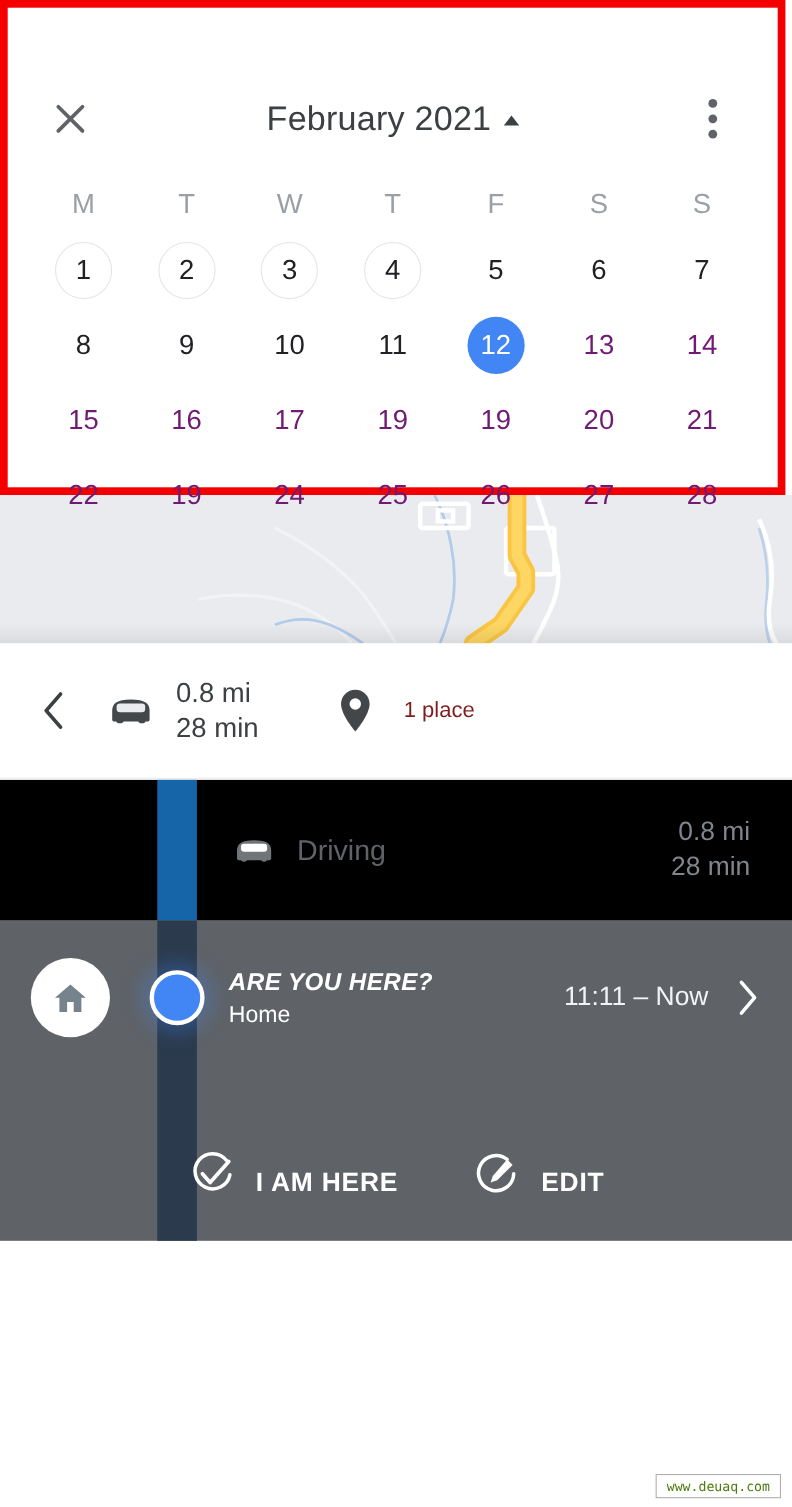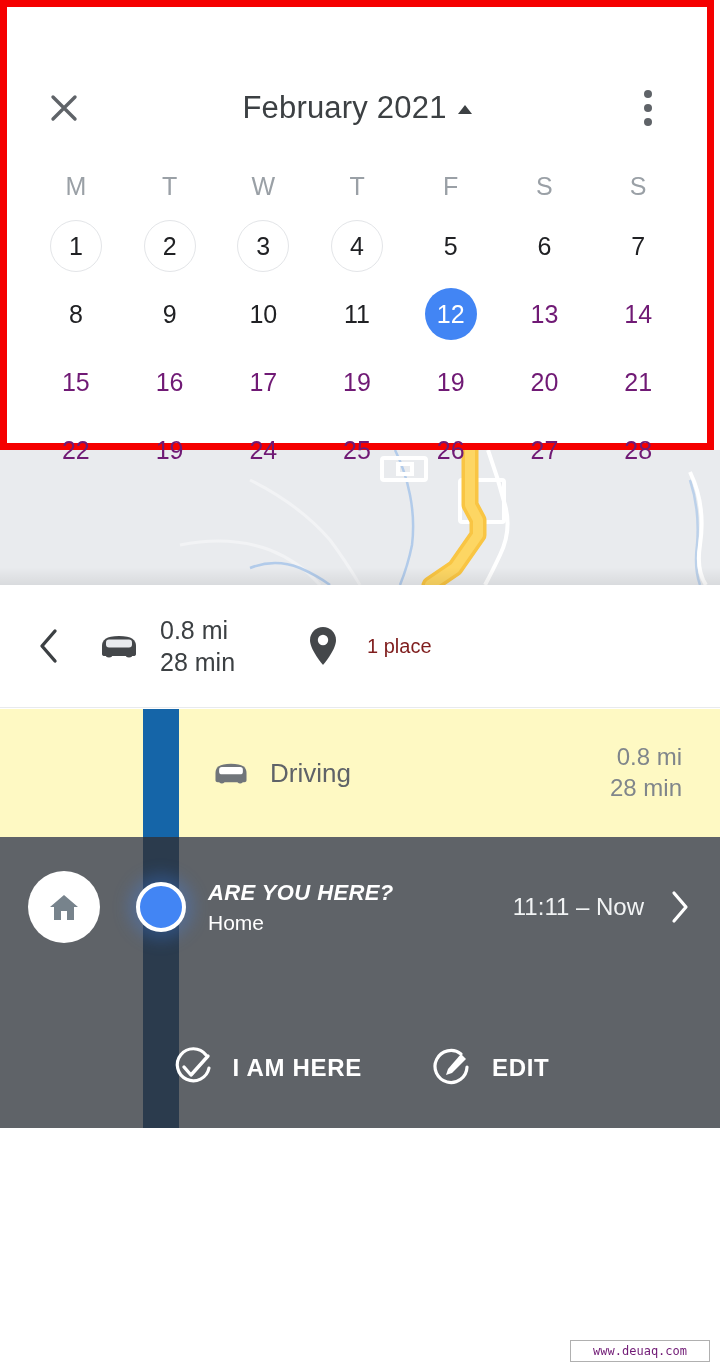--- a/index.html
+++ b/index.html
@@ -84,21 +84,21 @@
   .sum-back { width:96px; display:flex; align-items:center; justify-content:center; cursor:pointer; }
   .sum-item { display:flex; align-items:center; gap:18px; }
   .sum-stack { display:flex; flex-direction:column; line-height:1.28; }
   .sum-stack span { font-size:25px; color:#3c4043; }
   .sum-place { margin-left:72px; }
   .sum-place .lbl { font-size:20px; color:#7f1d1d; margin-left:10px; }
 
   
   .driving {
     position:absolute; left:0; top:709px; width:720px; height:128px;
-    background:#fef9c3; display:flex; align-items:center;
+    background:#000000; display:flex; align-items:center;
   }
   .timeline-bar {
     position:absolute; left:143px; top:0; width:36px; height:100%;
     background:#1565a8;
   }
   .drv-main {
     margin-left:210px; display:flex; align-items:center; gap:18px;
   }
   .drv-label { font-size:26px; color:#5f6368; }
   .drv-right {
@@ -143,30 +143,30 @@
     font-size:24px; color:#f1f3f4;
   }
   .panel-chev {
     position:absolute; right:30px; top:50%; transform:translateY(-50%);
     cursor:pointer; display:flex; align-items:center;
   }
   .panel-actions {
     position:absolute; left:0; bottom:38px; width:100%;
     display:flex; align-items:center; justify-content:center; gap:68px;
   }
-  .act { display:flex; align-items:center; gap:18px; cursor:pointer; }
+  .act { display:flex; align-items:flex-end; gap:18px; cursor:pointer; }
   .act-label {
     font-size:24px; font-weight:bold; color:#ffffff; letter-spacing:.7px;
   }
 
   
   .watermark {
     position:absolute; right:10px; bottom:8px;
     border:1px solid #b0b0b0; background:#fff;
-    padding:3px 22px; font-size:12px; color:#701a75;
+    padding:3px 9px; font-size:12px; color:#4d7c0f;
     font-family:"DejaVu Sans Mono", monospace;
     text-align:center;
   }
 </style>
 </head>
 <body>
 
 <div class="screen">
 
   <div class="map">

